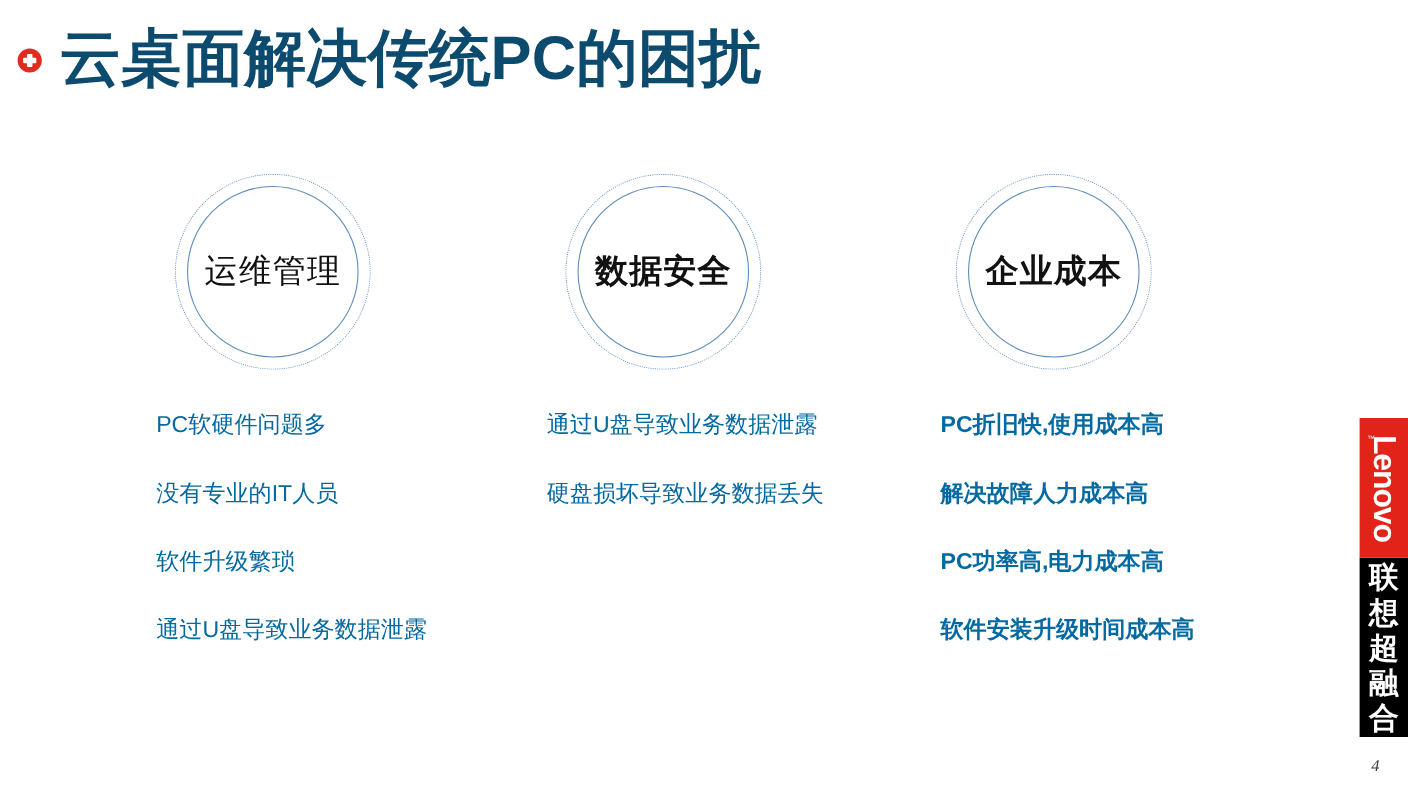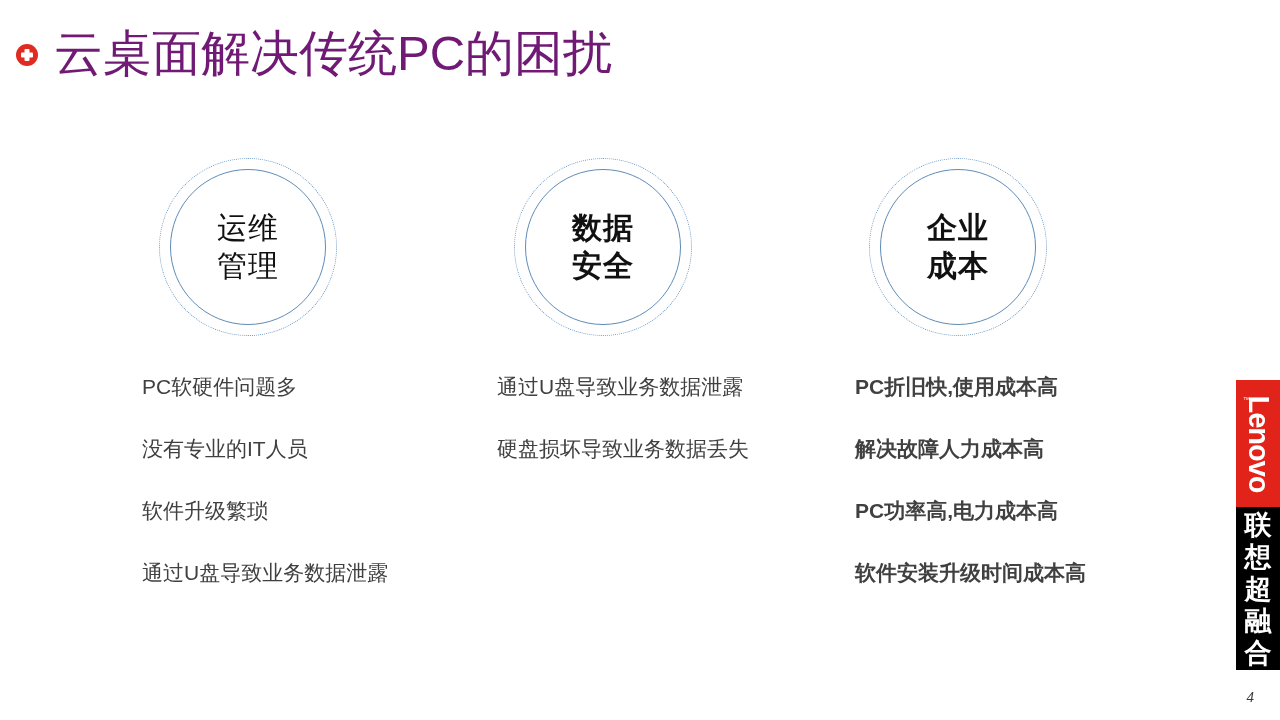--- a/index.html
+++ b/index.html
@@ -53,25 +53,25 @@
     transform: translateX(-50%);
   }
   .bullet-icon::after {
     top: 50%;
     left: 5px;
     height: 5px;
     width: 12px;
     transform: translateY(-50%);
   }
   .slide-title {
-    font-size: 49px;
+    font-size: 56px;
     line-height: 1;
-    font-weight: 400;
+    font-weight: 700;
     letter-spacing: 0px;
-    color: #701a75;
+    color: #0c4a6e;
     white-space: nowrap;
   }
 
   
   .circle-group {
     position: absolute;
     width: 178px;
     height: 178px;
     top: 158px;
   }
@@ -96,42 +96,42 @@
     box-sizing: border-box;
     border: 1px solid #5e8cb8;
     border-radius: 50%;
   }
   .circle-label {
     position: absolute;
     left: 0; top: 0;
     width: 100%;
     height: 100%;
     display: flex;
-    flex-direction: column;
+    flex-direction: row;
     align-items: center;
     justify-content: center;
     font-size: 30px;
     line-height: 38px;
     color: #111111;
     letter-spacing: 1px;
   }
 
   
   .bullet-col {
     position: absolute;
     top: 374px;
   }
   .bullet-col.b1 { left: 142px; }
   .bullet-col.b2 { left: 497px; }
   .bullet-col.b3 { left: 855px; font-weight: bold; }
   .bullet-line {
     font-size: 21px;
     line-height: 26px;
     height: 62px;
-    color: #404040;
+    color: #0369a1;
     white-space: nowrap;
   }
 
   
   .badge {
     position: absolute;
     right: 0;
     top: 380px;
     width: 44px;
   }

